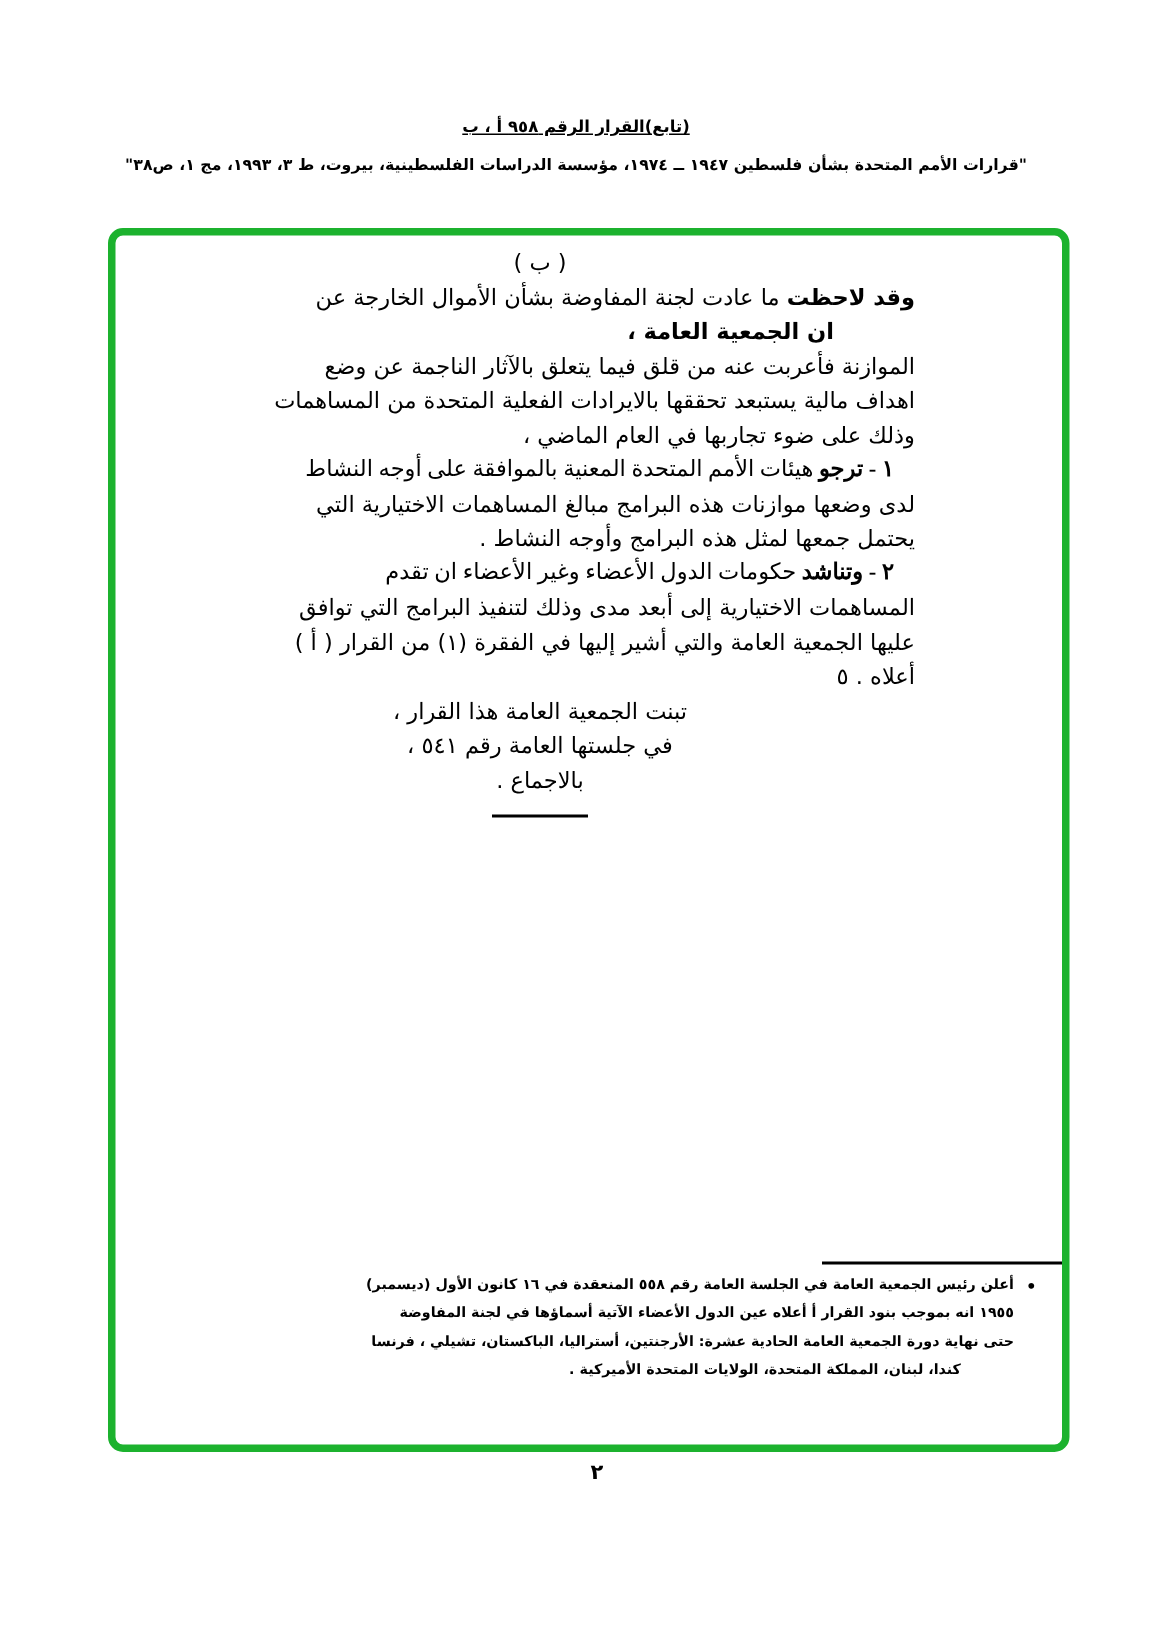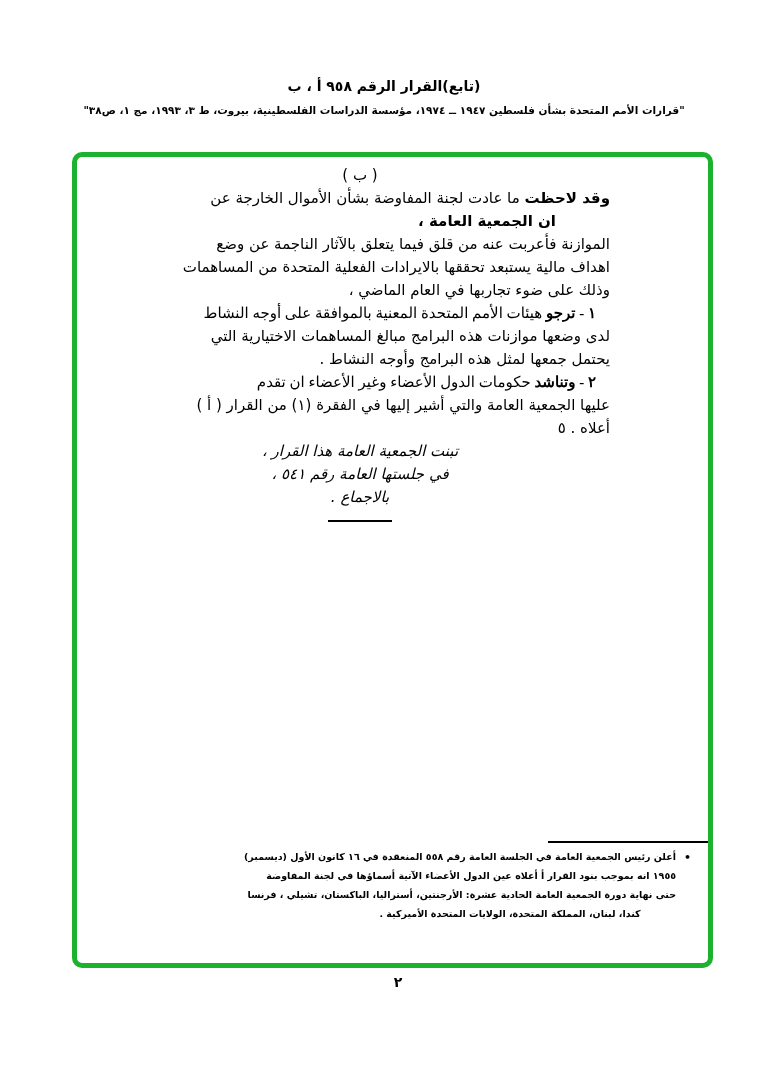--- a/index.html
+++ b/index.html
@@ -14,23 +14,24 @@
     color: #000000;
   }
 
   
   .header-title {
     position: absolute;
     top: 78px; left: 0; right: 0;
     text-align: center;
     direction: rtl;
     font-weight: bold;
-    font-size: 14px;
+    font-size: 11px;
     letter-spacing: 0.5px;
     white-space: nowrap;
+    text-decoration: underline;
   }
   .header-citation {
     position: absolute;
     top: 104px; left: 0; right: 0;
     text-align: center;
     direction: rtl;
     font-weight: bold;
     font-size: 10.5px;
     white-space: nowrap;
   }
@@ -53,21 +54,21 @@
     direction: rtl;
     font-size: 15px;
     line-height: 23px;
   }
   .bline { text-align: right; white-space: nowrap; }
   .bline.center { text-align: center; }
   .bline.ind1 { padding-right: 54px; }
   .bline.ind2 { padding-right: 14px; font-family: Liberation Serif, serif; }
   .bline b { font-weight: bold; }
 
-  .closing { text-align: center; font-style: italic; }
+  .closing { text-align: center; }
   .closing .bline { text-align: center; padding: 0; }
 
   .end-rule {
     width: 64px; height: 2px;
     background: #000000;
     margin: 11px auto 0 auto;
   }
 
   
   .footnote-divider {
@@ -116,20 +117,21 @@
     <div class="bline center">( ب )</div>
     <div class="bline"><b>وقد لاحظت</b><span> ما عادت لجنة المفاوضة بشأن الأموال الخارجة عن</span></div>
     <div class="bline ind1"><b>ان الجمعية العامة ،</b></div>
     <div class="bline">الموازنة فأعربت عنه من قلق فيما يتعلق بالآثار الناجمة عن وضع</div>
     <div class="bline">اهداف مالية يستبعد تحققها بالايرادات الفعلية المتحدة من المساهمات</div>
     <div class="bline">وذلك على ضوء تجاربها في العام الماضي ،</div>
     <div class="bline ind2"><b>١ - ترجو</b><span> هيئات الأمم المتحدة المعنية بالموافقة على أوجه النشاط</span></div>
     <div class="bline">لدى وضعها موازنات هذه البرامج مبالغ المساهمات الاختيارية التي</div>
     <div class="bline">يحتمل جمعها لمثل هذه البرامج وأوجه النشاط .</div>
     <div class="bline ind2"><b>٢ - وتناشد</b><span> حكومات الدول الأعضاء وغير الأعضاء ان تقدم</span></div>
+    <div class="bline">المساهمات الاختيارية إلى أبعد مدى وذلك لتنفيذ البرامج التي توافق</div>
     <div class="bline">عليها الجمعية العامة والتي أشير إليها في الفقرة (١) من القرار ( أ )</div>
     <div class="bline">أعلاه . ٥</div>
 
     <div class="closing">
       <div class="bline">تبنت الجمعية العامة هذا القرار ،</div>
       <div class="bline">في جلستها العامة رقم ٥٤١ ،</div>
       <div class="bline">بالاجماع .</div>
     </div>
 
     <div class="end-rule"></div>

